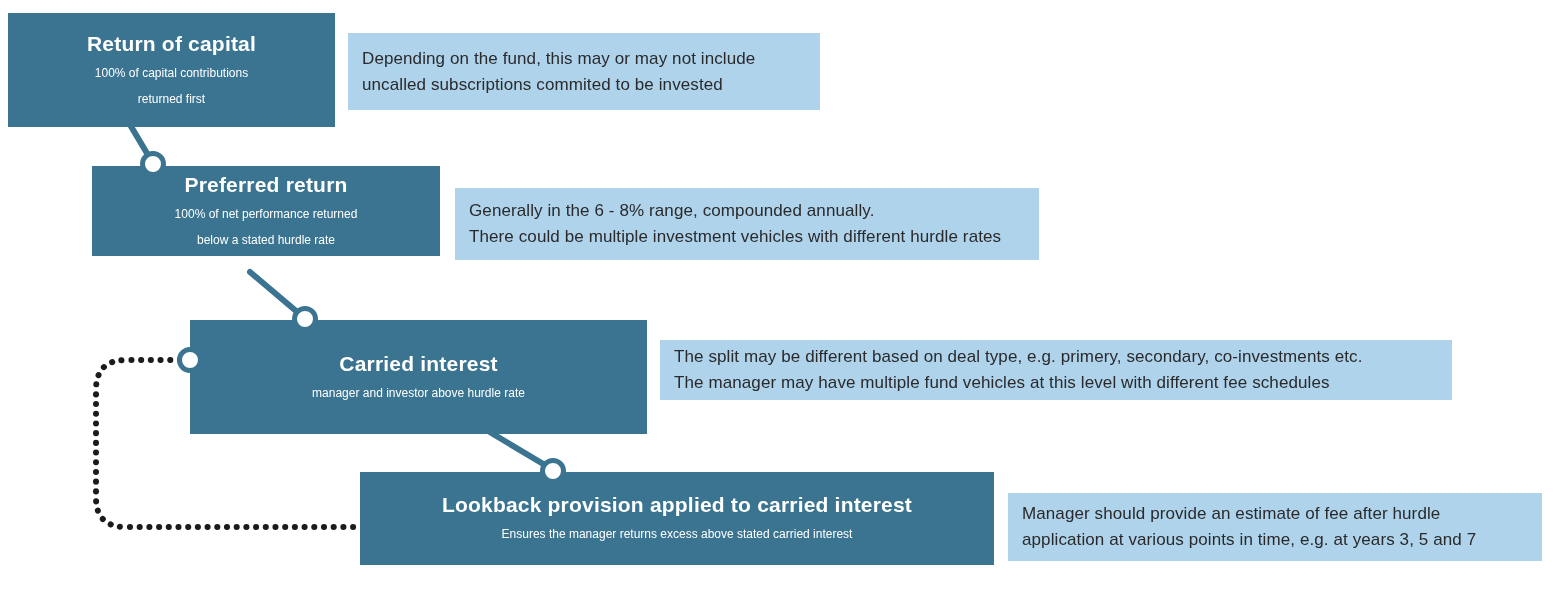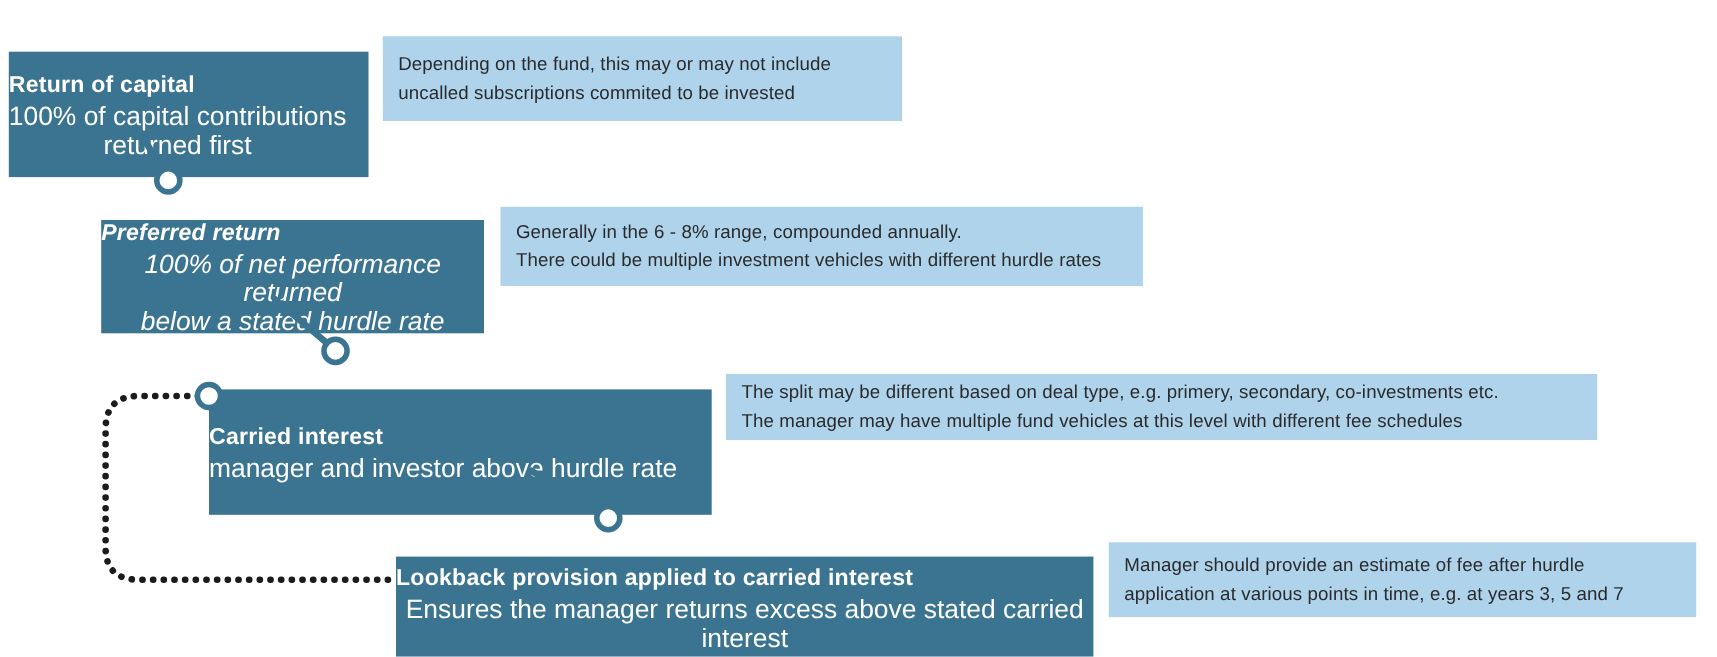--- a/index.html
+++ b/index.html
@@ -11,34 +11,33 @@
     font-family: "Liberation Sans", sans-serif;
     overflow: hidden;
   }
   .step-box {
     position: absolute;
     background: var(--box-bg, #3a7490);
     color: var(--box-text, #ffffff);
     display: flex;
     flex-direction: column;
     justify-content: center;
-    align-items: flex-start;
+    align-items: center;
     text-align: center;
     z-index: 2;
-    margin-top: 34px;
   }
   .step-title {
     font-size: 21px;
     font-weight: bold;
     line-height: 29px;
     letter-spacing: 0.2px;
   }
   .step-body { margin-top: 2px; }
   .step-body-line {
-    font-size: 24px;
+    font-size: 12px;
     line-height: 26px;
   }
   .note-box {
     position: absolute;
     background: var(--note-bg, #aed3ea);
     color: var(--note-text, #2a2a2d);
     display: flex;
     flex-direction: column;
     justify-content: center;
     padding: 0 14px;
@@ -72,21 +71,21 @@
     fill: none;
     stroke: var(--dots, #1b1b1b);
     stroke-width: 6;
     stroke-linecap: round;
     stroke-dasharray: 0.1 9.6;
   }
 
   
   .box-1  { left: 8px;    top: 13px;  width: 327px; height: 114px; }
   .note-1 { left: 348px;  top: 33px;  width: 472px; height: 77px;  }
-  .box-2  { left: 92px;   top: 166px; width: 348px; height: 103px; font-style: italic; }
+  .box-2  { left: 92px;   top: 166px; width: 348px; height: 90px; }
   .note-2 { left: 455px;  top: 188px; width: 584px; height: 72px;  }
   .box-3  { left: 190px;  top: 320px; width: 457px; height: 114px; }
   .note-3 { left: 660px;  top: 340px; width: 792px; height: 60px;  }
   .box-4  { left: 360px;  top: 472px; width: 634px; height: 93px; }
   .note-4 { left: 1008px; top: 493px; width: 534px; height: 68px;  }
 </style>
 </head>
 <body>
 
 <div class="canvas">

